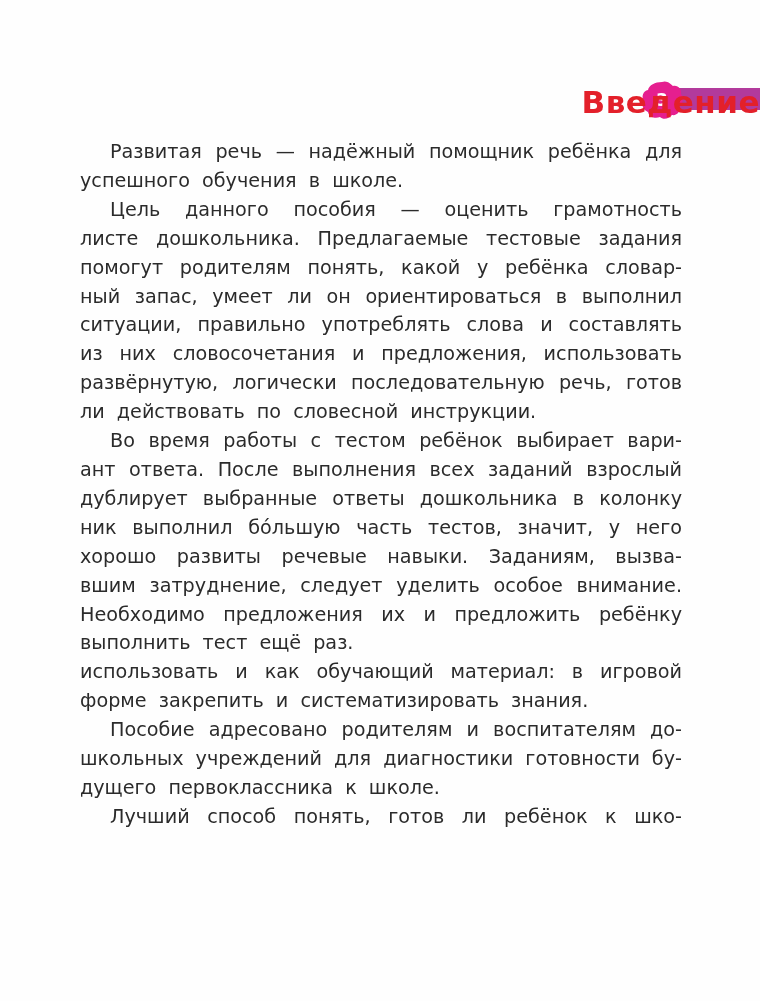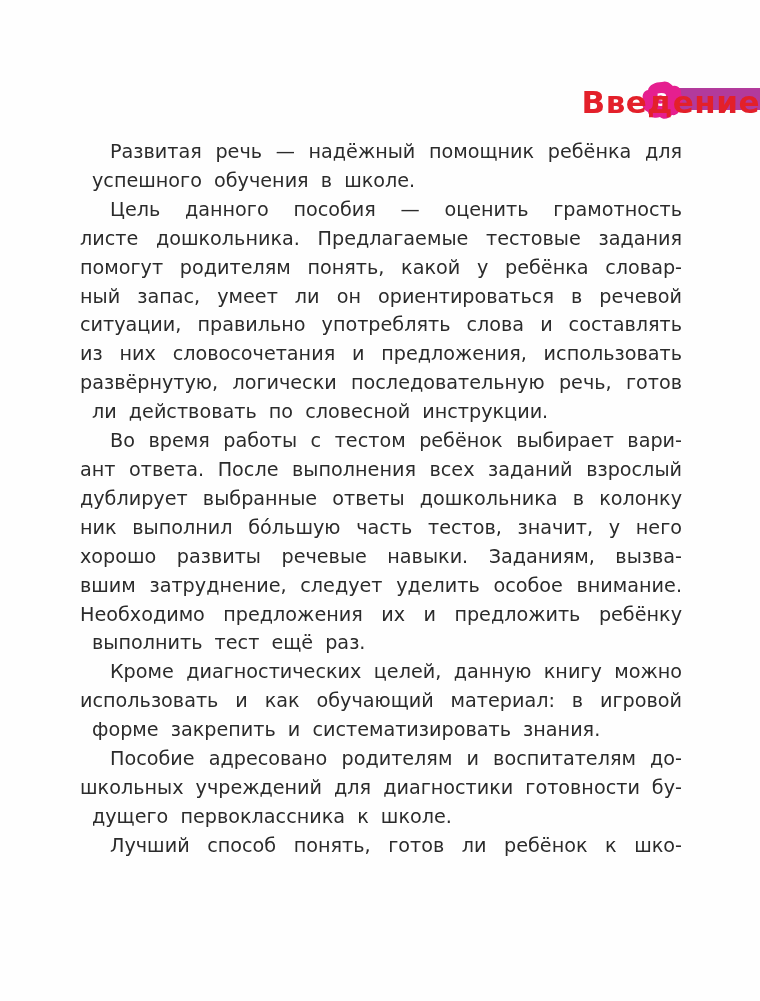--- a/index.html
+++ b/index.html
@@ -82,21 +82,20 @@
     }
     .line {
       display: block;
       text-align: justify;
       text-align-last: justify;
       white-space: nowrap;
     }
     .line.last {
       text-align-last: left;
       word-spacing: 6px;
-      margin-left: 12px;
     }
     .line.first {
       padding-left: 30px;
     }
   </style>
 </head>
 <body>
 
 <div class="page">
 
@@ -115,40 +114,39 @@
 
     <p class="para" style="text-indent:0">
       <span class="line first">Развитая речь — надёжный помощник ребёнка для</span>
       <span class="line last">успешного обучения в школе.</span>
     </p>
 
     <p class="para" style="text-indent:0">
       <span class="line first">Цель данного пособия — оценить грамотность</span>
       <span class="line">листе дошкольника. Предлагаемые тестовые задания</span>
       <span class="line">помогут родителям понять, какой у ребёнка словар-</span>
-      <span class="line">ный запас, умеет ли он ориентироваться в речевой</span>
+      <span class="line">ный запас, умеет ли он ориентироваться в выполнил</span>
       <span class="line">ситуации, правильно употреблять слова и составлять</span>
       <span class="line">из них словосочетания и предложения, использовать</span>
       <span class="line">развёрнутую, логически последовательную речь, готов</span>
       <span class="line last">ли действовать по словесной инструкции.</span>
     </p>
 
     <p class="para" style="text-indent:0">
       <span class="line first">Во время работы с тестом ребёнок выбирает вари-</span>
       <span class="line">ант ответа. После выполнения всех заданий взрослый</span>
       <span class="line">дублирует выбранные ответы дошкольника в колонку</span>
       <span class="line">ник выполнил бóльшую часть тестов, значит, у него</span>
       <span class="line">хорошо развиты речевые навыки. Заданиям, вызва-</span>
       <span class="line">вшим затруднение, следует уделить особое внимание.</span>
       <span class="line">Необходимо предложения их и предложить ребёнку</span>
       <span class="line last">выполнить тест ещё раз.</span>
     </p>
 
     <p class="para" style="text-indent:0">
-      <span class="line first">Кроме диагностических целей, данную книгу можно</span>
       <span class="line">использовать и как обучающий материал: в игровой</span>
       <span class="line last">форме закрепить и систематизировать знания.</span>
     </p>
 
     <p class="para" style="text-indent:0">
       <span class="line first">Пособие адресовано родителям и воспитателям до-</span>
       <span class="line">школьных учреждений для диагностики готовности бу-</span>
       <span class="line last">дущего первоклассника к школе.</span>
     </p>
 

